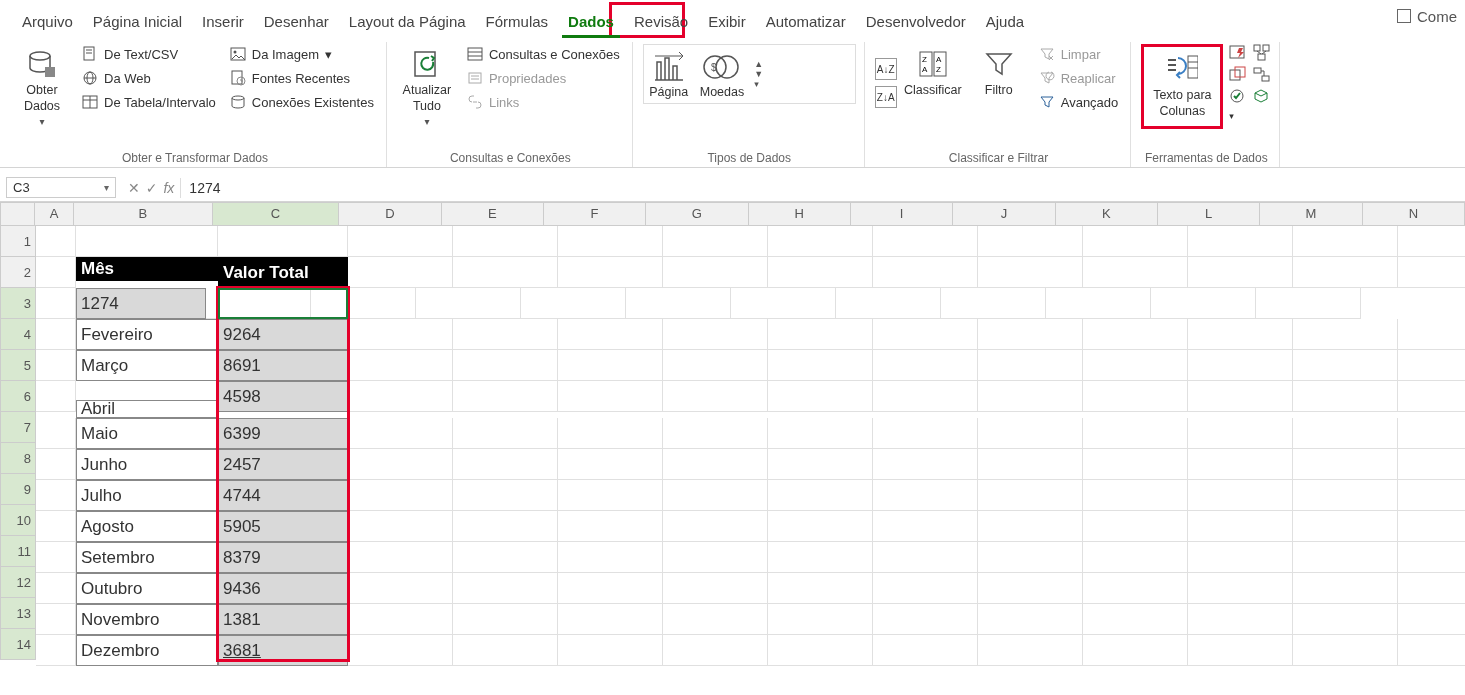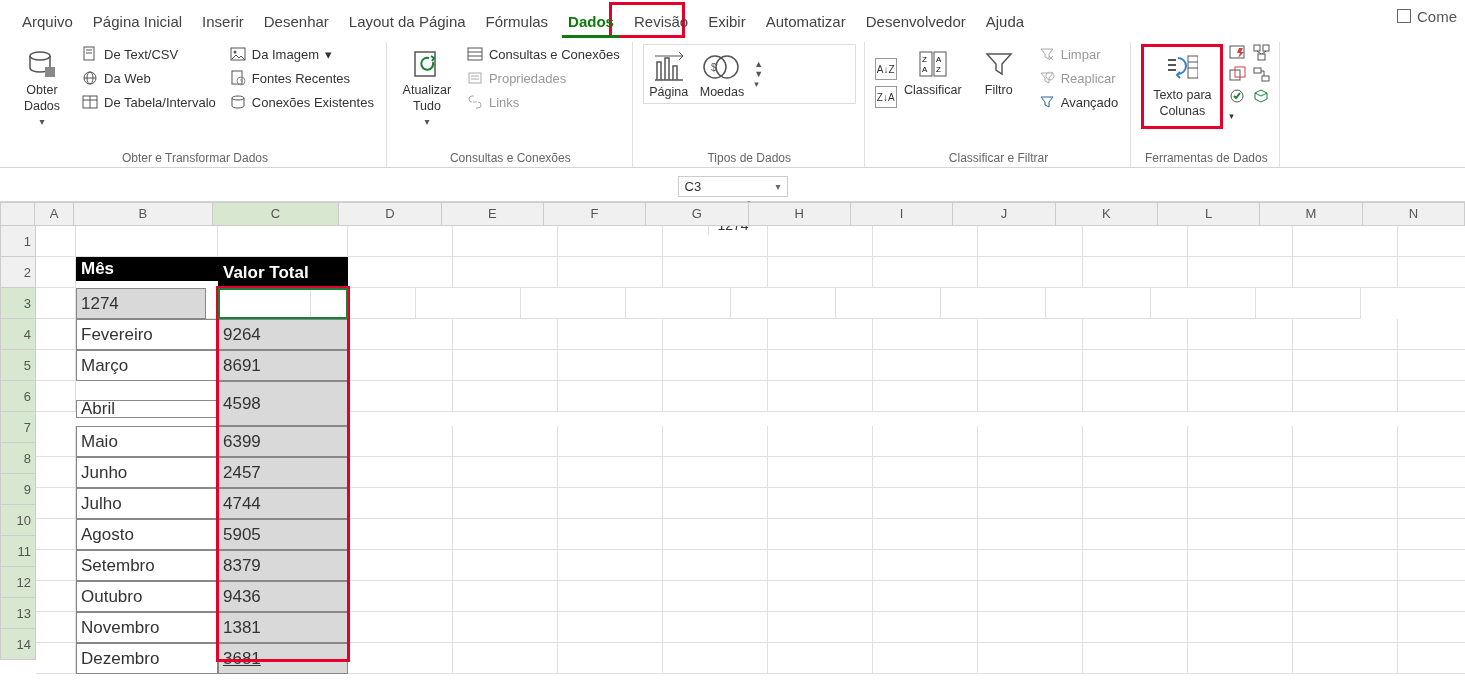--- a/index.html
+++ b/index.html
@@ -34,21 +34,21 @@
 
 .gallery { display: flex; align-items: center; gap: 10px; padding: 4px; border: 1px solid #ddd; }
 .gallery .gic { width: 42px; height: 36px; display: flex; align-items: center; justify-content: center; }
 .gallery .gnav { display: flex; flex-direction: column; font-size: 9px; color: #555; }
 
 .tool-col { display: flex; flex-direction: column; gap: 4px; }
 
 .tool-highlight { border: 3px solid #e4002b; padding: 2px; }
 
 
-.formula-bar { display: flex; align-items: center; height: 28px; border-bottom: 1px solid #d4d4d4; margin-top: 6px; flex-direction: column; }
+.formula-bar { display: flex; align-items: center; height: 28px; border-bottom: 1px solid #d4d4d4; margin-top: 6px; }
 .name-box { width: 110px; border: 1px solid #ccc; padding: 2px 6px; margin: 2px 6px; display: flex; align-items: center; justify-content: space-between; font-size: 13px; }
 .fb-btns { display: flex; gap: 6px; color: #888; font-size: 14px; padding: 0 6px; }
 .fb-input { flex: 1; padding: 2px 8px; font-size: 14px; border-left: 1px solid #ddd; }
 
 
 .grid-wrap { display: flex; }
 .corner { width: 36px; height: 24px; border: 1px solid #ccc; background: #f0f0f0; }
 .ch { height: 24px; border: 1px solid #ccc; border-left: none; background: #f0f0f0; text-align: center; font-size: 13px; color: #555; line-height: 22px; }
 .ch.sel { background: #d8e8d0; }
 .row-headers { display: flex; flex-direction: column; }
@@ -503,21 +503,21 @@
           <div class="cell" style="width: 105px; height: 31px;"></div>
           <div class="cell" style="width: 105px; height: 31px;"></div>
           <div class="cell" style="width: 105px; height: 31px;"></div>
           <div class="cell" style="width: 105px; height: 31px;"></div>
           <div class="cell" style="width: 105px; height: 31px;"></div>
           <div class="cell" style="width: 105px; height: 31px;"></div>
         </div>
         <div class="row">
           <div class="cell" style="width: 40px; height: 31px;"></div>
           <div class="cell data-cell" style="width: 142px; height: 18px; margin-top: 19px;">Abril</div>
-          <div class="cell data-cell sel-cell" style="width: 130px; height: 45px;">4598</div>
+          <div class="cell data-cell sel-cell" style="width: 130px; height: 31px;">4598</div>
           <div class="cell" style="width: 105px; height: 31px;"></div>
           <div class="cell" style="width: 105px; height: 31px;"></div>
           <div class="cell" style="width: 105px; height: 31px;"></div>
           <div class="cell" style="width: 105px; height: 31px;"></div>
           <div class="cell" style="width: 105px; height: 31px;"></div>
           <div class="cell" style="width: 105px; height: 31px;"></div>
           <div class="cell" style="width: 105px; height: 31px;"></div>
           <div class="cell" style="width: 105px; height: 31px;"></div>
           <div class="cell" style="width: 105px; height: 31px;"></div>
           <div class="cell" style="width: 105px; height: 31px;"></div>

